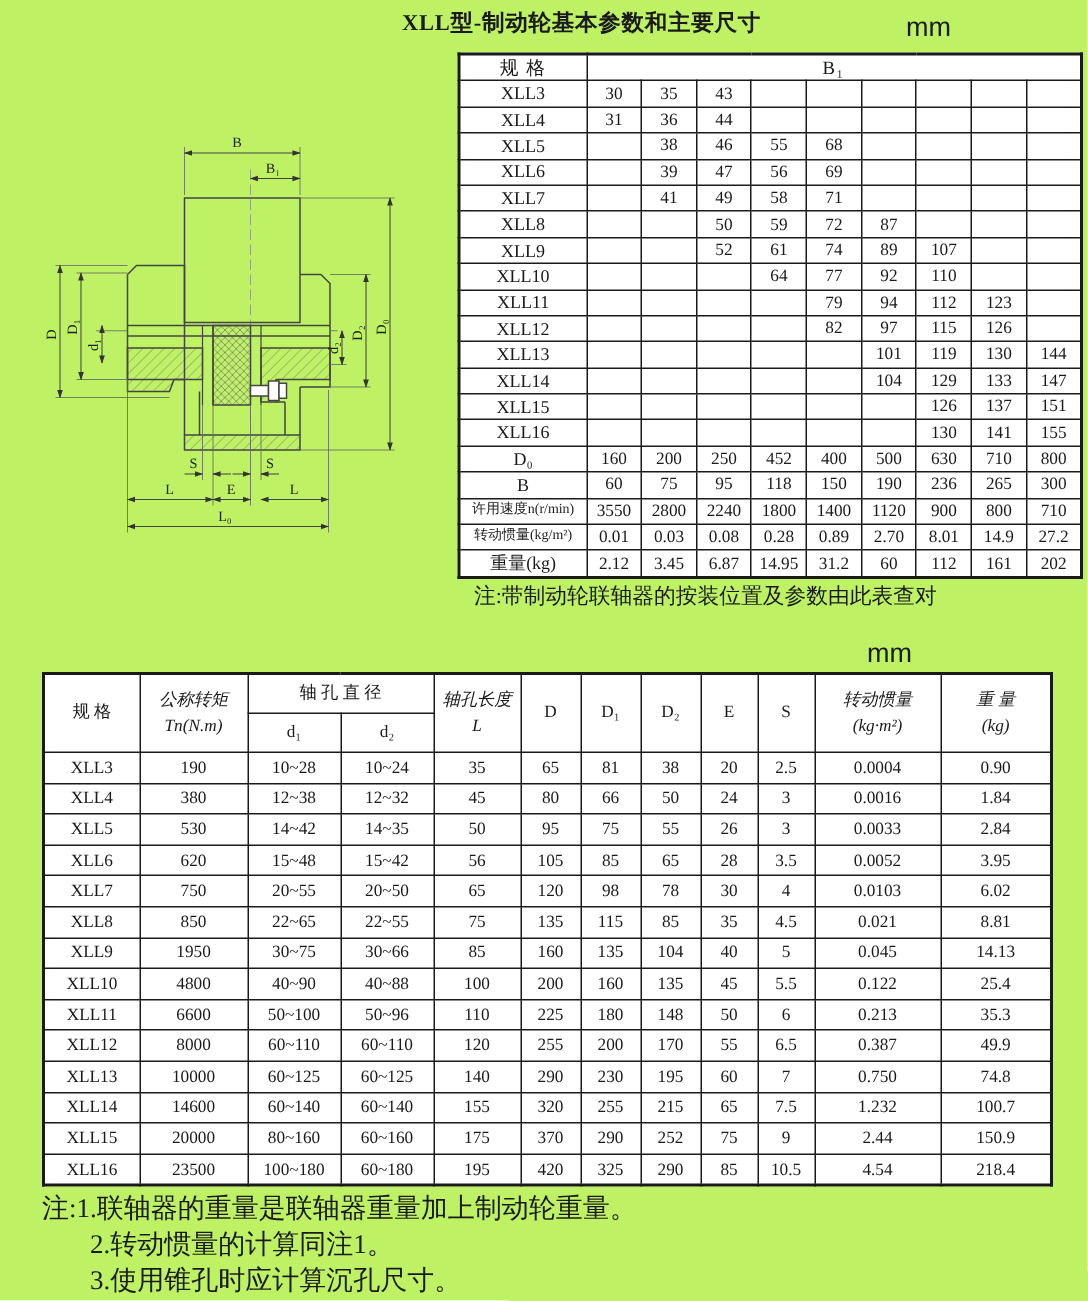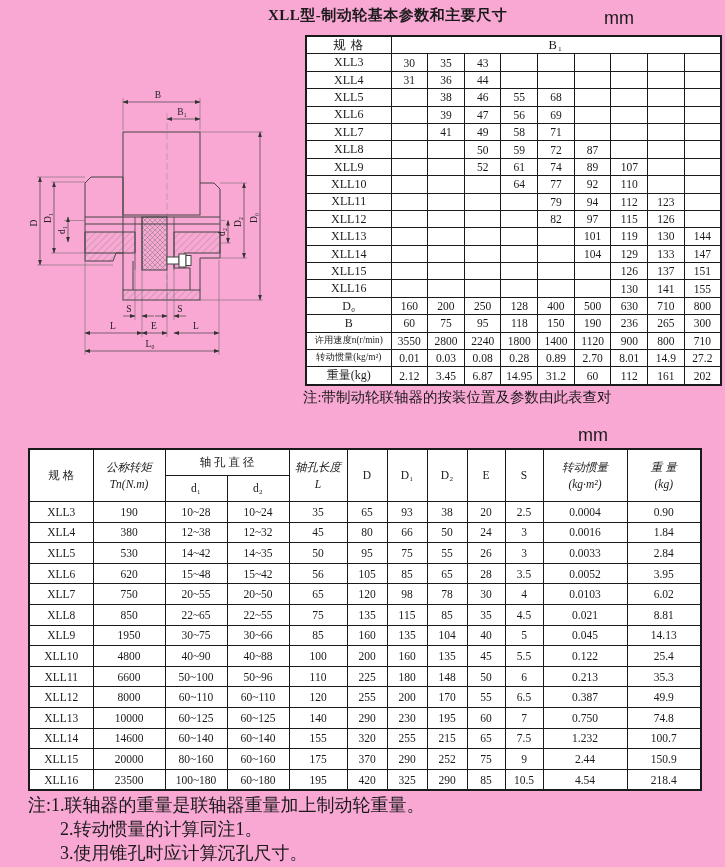--- a/index.html
+++ b/index.html
@@ -1,30 +1,30 @@
 <!DOCTYPE html>
 <html><head>
 <meta charset="utf-8">
 <style>
   html,body{margin:0;padding:0;background:#fff;}
-  .page{position:relative;width:725px;height:867px;background:#f9a8d4;color:#1a1a1a;
+  .page{position:relative;width:725px;height:867px;background:#bef264;color:#1a1a1a;
         font-family:"Liberation Serif", serif;overflow:hidden;}
   
   .title{position:absolute;font-size:15px;font-weight:600;letter-spacing:.5px;white-space:nowrap;}
   .unit{position:absolute;font-size:18px;font-weight:400;font-family:"Liberation Sans",sans-serif;}
   
   .t1wrap{position:absolute;left:305px;top:35px;}
   table{border-collapse:collapse;table-layout:fixed;background:#fff;}
   #t1{width:417px;border:2px solid #1a1a1a;}
   #t1 td{border:1px solid #1a1a1a;height:16.4px;padding:0;text-align:center;
          font-size:11.5px;line-height:1.05;white-space:nowrap;overflow:hidden;}
   #t1 td.lab{font-size:12px;}
   #t1 td.sm{font-size:9.3px;}
   #t1 tr.hdr td{font-size:12.5px;letter-spacing:1px;}
-  .note1{position:absolute;left:303px;top:388px;font-size:14.5px;white-space:nowrap;}
+  .note1{position:absolute;left:316px;top:388px;font-size:14.5px;white-space:nowrap;}
   
   .t2wrap{position:absolute;left:28px;top:448px;}
   #t2{width:672px;border:2px solid #1a1a1a;}
   #t2 th,#t2 td{border:1px solid #1a1a1a;padding:0;text-align:center;font-weight:normal;
                 white-space:nowrap;overflow:hidden;}
   #t2 thead th{font-size:11.5px;line-height:1.1;height:25px;}
   #t2 thead .two div{display:block;font-style:italic;}
   #t2 thead .two div+div{margin-top:4px;}
   #t2 tbody td{height:19.6px;font-size:11.5px;}
   
@@ -307,21 +307,21 @@
             <td></td>
             <td>130</td>
             <td>141</td>
             <td>155</td>
           </tr>
           <tr>
             <td class="lab">D₀</td>
             <td>160</td>
             <td>200</td>
             <td>250</td>
-            <td>128</td>
+            <td>452</td>
             <td>400</td>
             <td>500</td>
             <td>630</td>
             <td>710</td>
             <td>800</td>
           </tr>
           <tr>
             <td class="lab">B</td>
             <td>60</td>
             <td>75</td>
@@ -424,21 +424,21 @@
         </tr>
       </thead>
       <tbody>
           <tr>
             <td>XLL3</td>
             <td>190</td>
             <td>10~28</td>
             <td>10~24</td>
             <td>35</td>
             <td>65</td>
-            <td>93</td>
+            <td>81</td>
             <td>38</td>
             <td>20</td>
             <td>2.5</td>
             <td>0.0004</td>
             <td>0.90</td>
           </tr>
           <tr>
             <td>XLL4</td>
             <td>380</td>
             <td>12~38</td>

